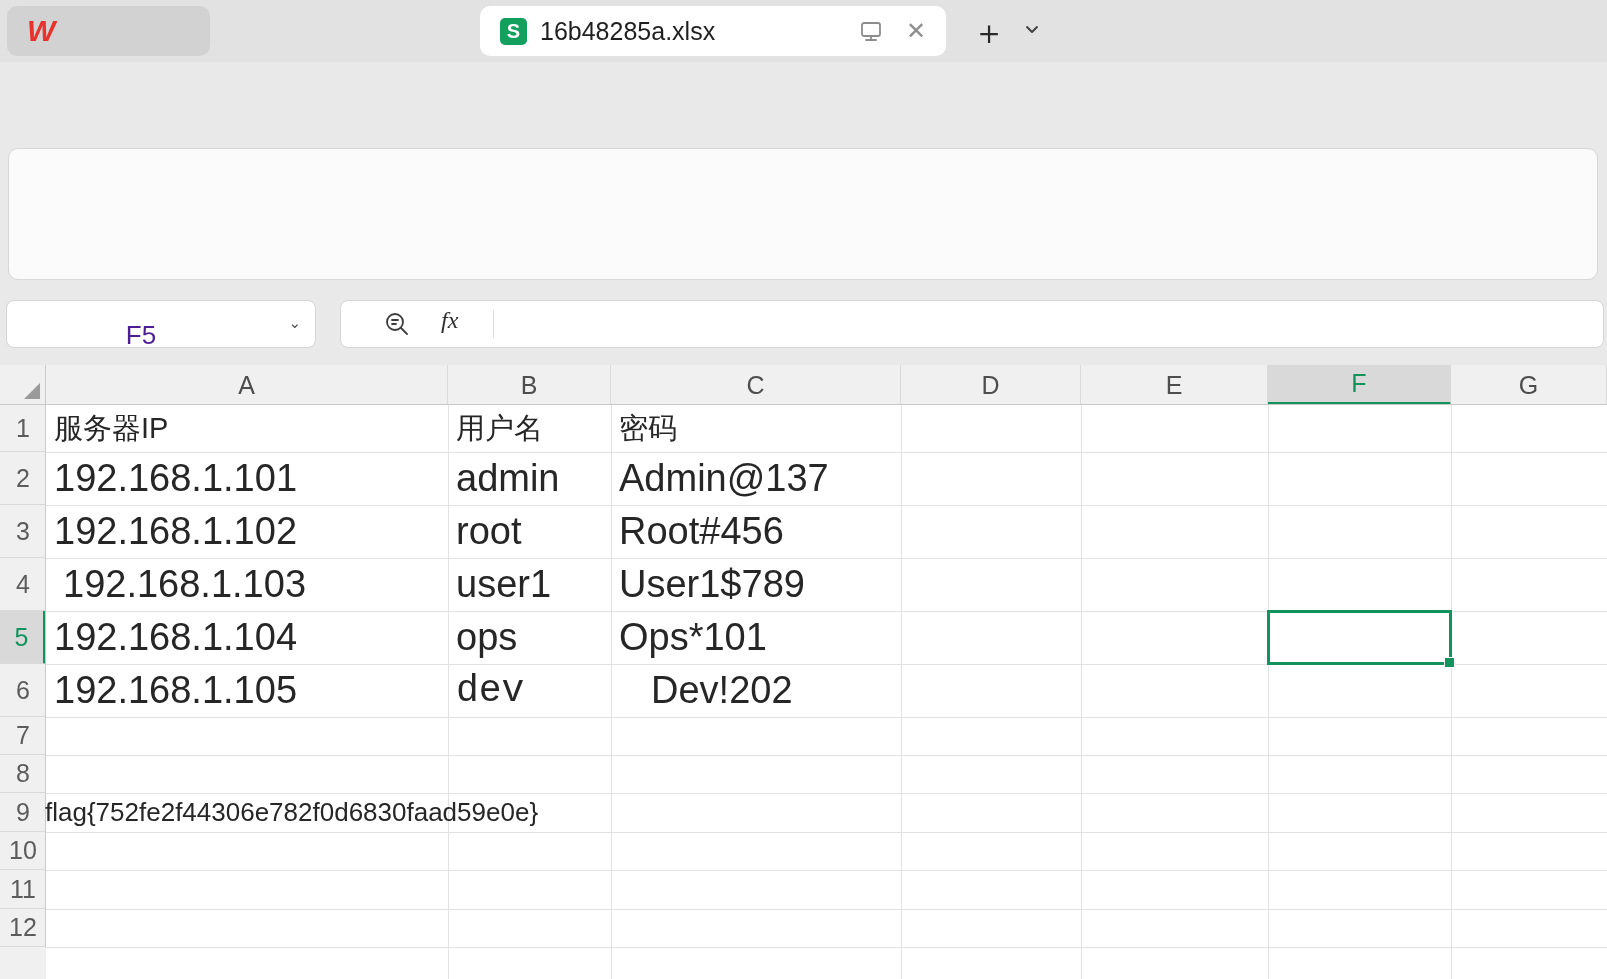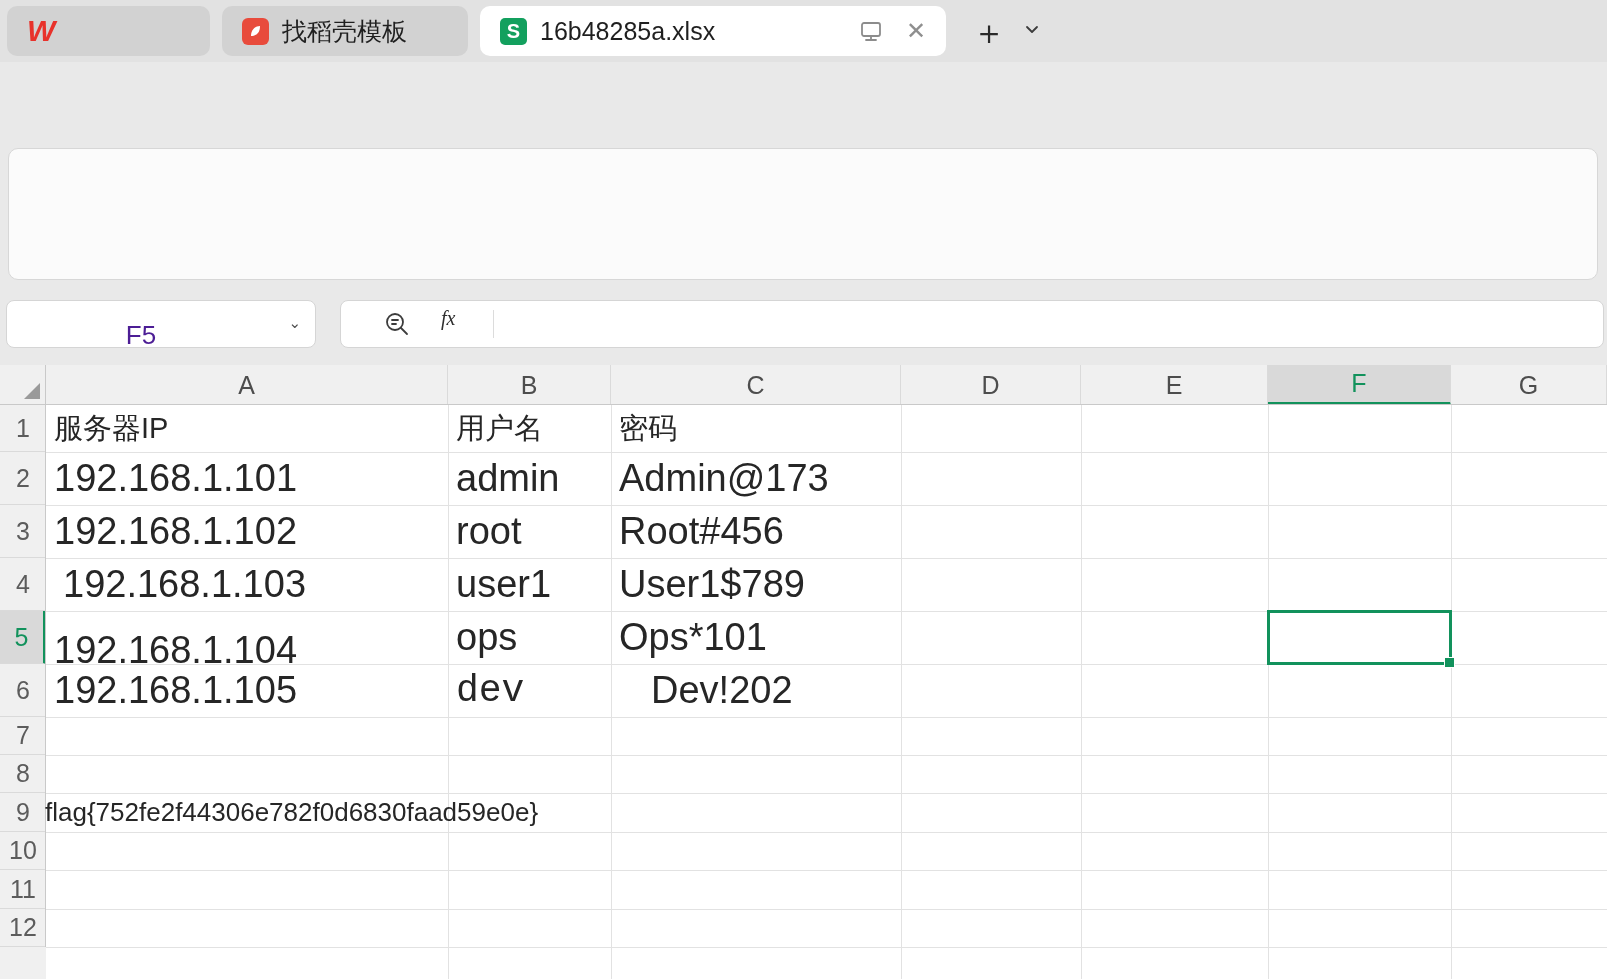--- a/index.html
+++ b/index.html
@@ -76,28 +76,20 @@
   #corner-tri{position:absolute;right:5px;bottom:5px;width:16px;height:16px;background:#9a9a9a;
               clip-path:polygon(100% 0,100% 100%,0 100%);}
 </style>
 </head>
 <body>
 
 <div id="tabbar" class="abs">
   <div class="wtab" style="left:7px;width:203px;">
     <span class="wps-w">W</span>
   </div>
-  <div class="wtab" style="left:222px;width:246px;">
-    <span class="docer-box">
-      <svg width="17" height="17" viewBox="0 0 17 17">
-          <path d="M4 13 C4 6 9 3 13 3 C13 10 9 13 4 13 Z" fill="#ffffff"></path>
-        </svg>
-    </span>
-    <span>找稻壳模板</span>
-  </div>
   <div class="wtab active" style="left:480px;width:466px;">
     <span class="sheet-box">S</span>
     <span>16b48285a.xlsx</span>
     <span style="margin-left:auto;display:flex;align-items:center;gap:22px;">
       <span>
         <svg width="26" height="26" viewBox="0 0 26 26" class="stroke-gray">
             <rect x="4" y="5" width="18" height="13" rx="2"></rect>
             <path d="M13 18v4M8 22h10"></path>
           </svg>
       </span>
@@ -385,21 +377,21 @@
     <span class="abs chev" style="right:14px;top:13px;">⌄</span>
   </div>
   <div class="fbox" style="left:340px;width:1264px;">
     <span class="abs" style="left:42px;top:10px;">
       <svg width="28" height="28" viewBox="0 0 28 28" class="stroke">
           <circle cx="12" cy="11" r="8"></circle>
           <path d="M9 9h6M9 13h4"></path>
           <path d="M18 17l6 6"></path>
         </svg>
     </span>
-    <span class="abs" style="left:100px;top:6px;font-size:20px;font-style:italic;font-family:'Liberation Serif',serif;color:#2f2f2f;">fx</span>
+    <span class="abs" style="left:100px;top:6px;font-size:24px;font-style:italic;font-family:'Liberation Serif',serif;color:#2f2f2f;">fx</span>
     <div class="abs vdiv" style="left:152px;top:9px;height:28px;background:#dcdcdc;"></div>
     <span class="abs" style="left:168px;top:9px;font-size:24px;color:#333;"></span>
   </div>
 </div>
 
 <div id="sheet" class="abs">
   <div class="abs" style="left:0;top:0;width:46px;height:40px;background:#f0f0f0;border-right:1px solid #c9c9c9;border-bottom:1px solid #c9c9c9;box-sizing:border-box;">
     <div id="corner-tri"></div>
   </div>
   <div id="colhdrs">
@@ -447,28 +439,28 @@
       <div class="gl-h" style="left: 46px; top: 544px; width: 1561px;"></div>
       <div class="gl-h" style="left: 46px; top: 582px; width: 1561px;"></div>
       <div class="gl-h" style="left: 0px; top: 39px; width: 1607px; background: rgb(201, 201, 201);"></div>
     </div>
   <div id="cells">
       <div class="cell small" style="left: 46px; top: 40px; width: 402px; height: 47px;">服务器IP</div>
       <div class="cell small" style="left: 448px; top: 40px; width: 163px; height: 47px;">用户名</div>
       <div class="cell small" style="left: 611px; top: 40px; width: 290px; height: 47px;">密码</div>
       <div class="cell big" style="left: 46px; top: 87px; width: 402px; height: 53px;">192.168.1.101</div>
       <div class="cell big" style="left: 448px; top: 87px; width: 163px; height: 53px;">admin</div>
-      <div class="cell big" style="left: 611px; top: 87px; width: 290px; height: 53px;">Admin@173</div>
+      <div class="cell big" style="left: 611px; top: 87px; width: 290px; height: 53px;">Admin@137</div>
       <div class="cell big" style="left: 46px; top: 140px; width: 402px; height: 53px;">192.168.1.102</div>
       <div class="cell big" style="left: 448px; top: 140px; width: 163px; height: 53px;">root</div>
       <div class="cell big" style="left: 611px; top: 140px; width: 290px; height: 53px;">Root#456</div>
       <div class="cell big" style="left: 46px; top: 193px; width: 402px; height: 53px; padding-left: 17px;">192.168.1.103</div>
       <div class="cell big" style="left: 448px; top: 193px; width: 163px; height: 53px;">user1</div>
       <div class="cell big" style="left: 611px; top: 193px; width: 290px; height: 53px;">User1$789</div>
-      <div class="cell big" style="left: 46px; top: 246px; width: 402px; height: 53px; margin-top: 13px;">192.168.1.104</div>
+      <div class="cell big" style="left: 46px; top: 246px; width: 402px; height: 53px;">192.168.1.104</div>
       <div class="cell big" style="left: 448px; top: 246px; width: 163px; height: 53px;">ops</div>
       <div class="cell big" style="left: 611px; top: 246px; width: 290px; height: 53px;">Ops*101</div>
       <div class="cell big" style="left: 46px; top: 299px; width: 402px; height: 53px;">192.168.1.105</div>
       <div class="cell big" style="left: 448px; top: 299px; width: 163px; height: 53px; font-family: Liberation Mono, monospace;">dev</div>
       <div class="cell big" style="left: 611px; top: 299px; width: 290px; height: 53px; padding-left: 40px;">Dev!202</div>
       <div class="cell flag" style="left: 37px; top: 428px; width: 402px; height: 39px;">flag{752fe2f44306e782f0d6830faad59e0e}</div>
     </div>
   <div id="selbox" style="left: 1267px; top: 245px; width: 185px; height: 55px;">
     <div id="selhandle"></div>
   </div>

